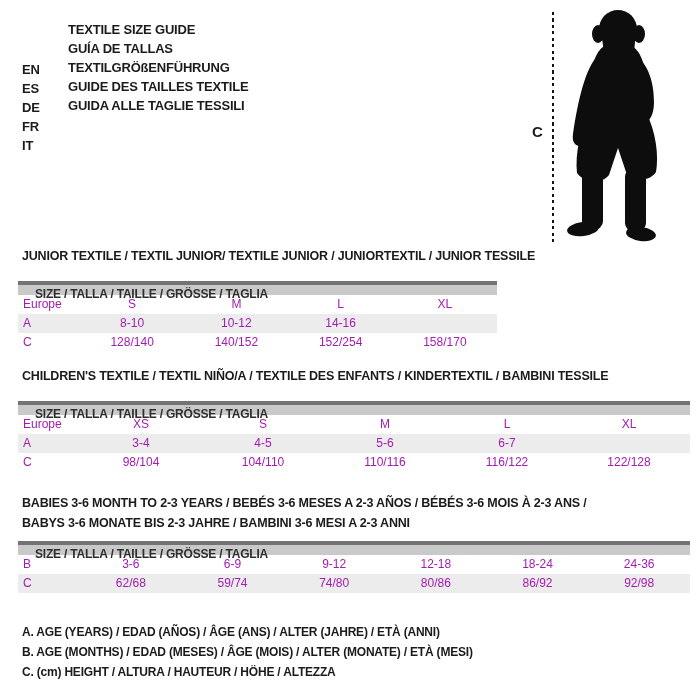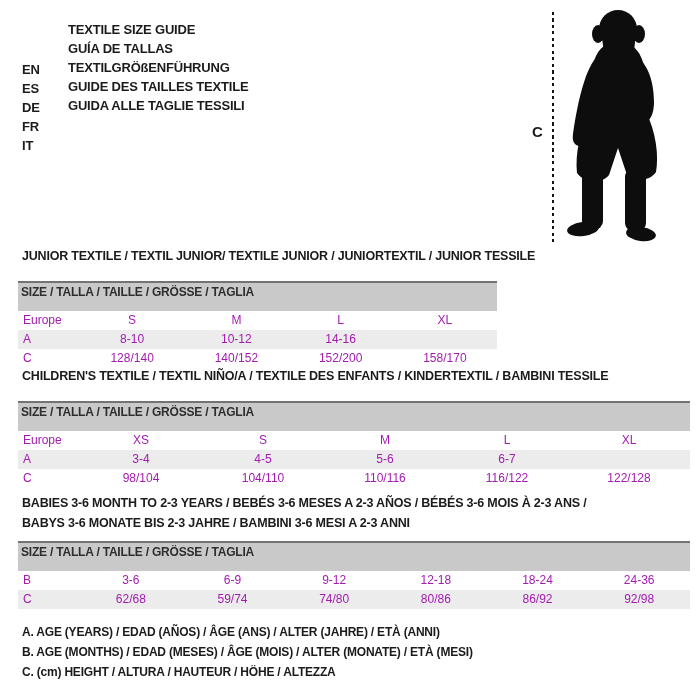--- a/index.html
+++ b/index.html
@@ -26,23 +26,23 @@
   .section{position:absolute;left:18px;}
   .section-1{top:249px;width:479px;}
   .section-2{top:369px;width:672px;}
   .section-3{top:493px;width:672px;}
   .sec-title{
     padding-left:4px;font-size:12.5px;font-weight:700;line-height:15px;
     letter-spacing:-0.2px;white-space:nowrap;
   }
   .section-3 .sec-title{line-height:20px;}
   .size-bar{
-    margin-top:17px;height:30px;line-height:18px;box-sizing:border-box;
-    background:var(--bar,#c9c9c9);border-top:2px solid #737373;
-    padding-left:3px;font-size:12px;font-weight:600;color:#2e2e2e;
+    margin-top:17px;height:14px;line-height:18px;box-sizing:border-box;
+    background:var(--bar,#c9c9c9);border-top:4px solid #737373;
+    padding-left:17px;font-size:12px;font-weight:600;color:#2e2e2e;
     letter-spacing:-0.2px;
   }
   .section-3 .size-bar{margin-top:8px;}
   .trow{display:grid;height:19px;line-height:19px;font-size:12px;color:#a21caf;}
   .trow.shaded{background:var(--rowbg,#ececec);}
   .tlabel{padding-left:5px;text-align:left;}
   .tcell{text-align:center;}
   
   .footnotes{position:absolute;left:22px;top:622px;}
   .footnote{height:20px;line-height:20px;font-size:12px;font-weight:700;letter-spacing:-0.2px;white-space:nowrap;}
@@ -116,21 +116,21 @@
         <div class="trow shaded" style="grid-template-columns: 62px repeat(4, 1fr);">
           <div class="tlabel">A</div>
           <div class="tcell">8-10</div>
           <div class="tcell">10-12</div>
           <div class="tcell">14-16</div>
         </div>
         <div class="trow" style="grid-template-columns: 62px repeat(4, 1fr);">
           <div class="tlabel">C</div>
           <div class="tcell">128/140</div>
           <div class="tcell">140/152</div>
-          <div class="tcell">152/200</div>
+          <div class="tcell">152/254</div>
           <div class="tcell">158/170</div>
         </div>
       </div>
   </div>
 
   <div class="section section-2">
     <div class="sec-title">CHILDREN'S TEXTILE / TEXTIL NIÑO/A / TEXTILE DES ENFANTS / KINDERTEXTIL / BAMBINI TESSILE</div>
     <div class="size-bar">SIZE / TALLA / TAILLE / GRÖSSE / TAGLIA</div>
     <div class="tbody">
         <div class="trow" style="grid-template-columns: 62px repeat(5, 1fr);">

